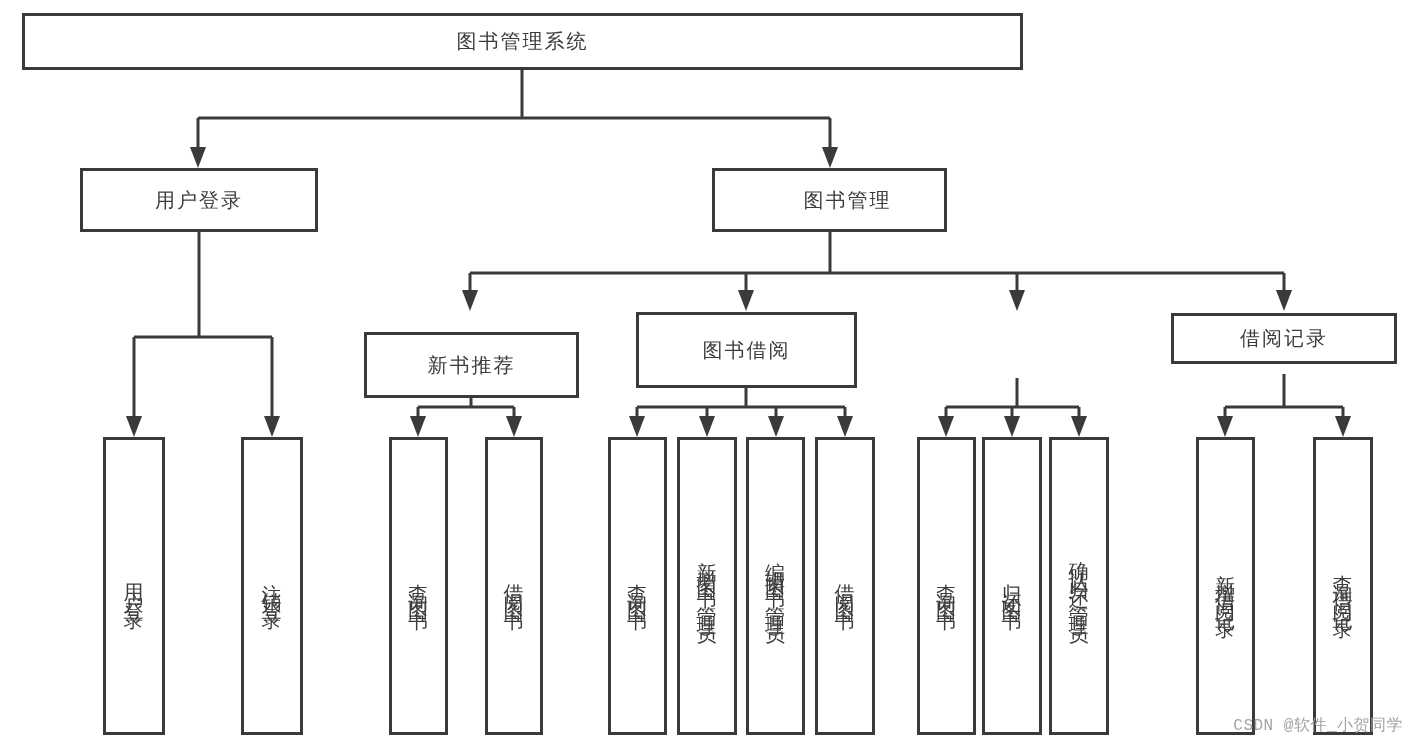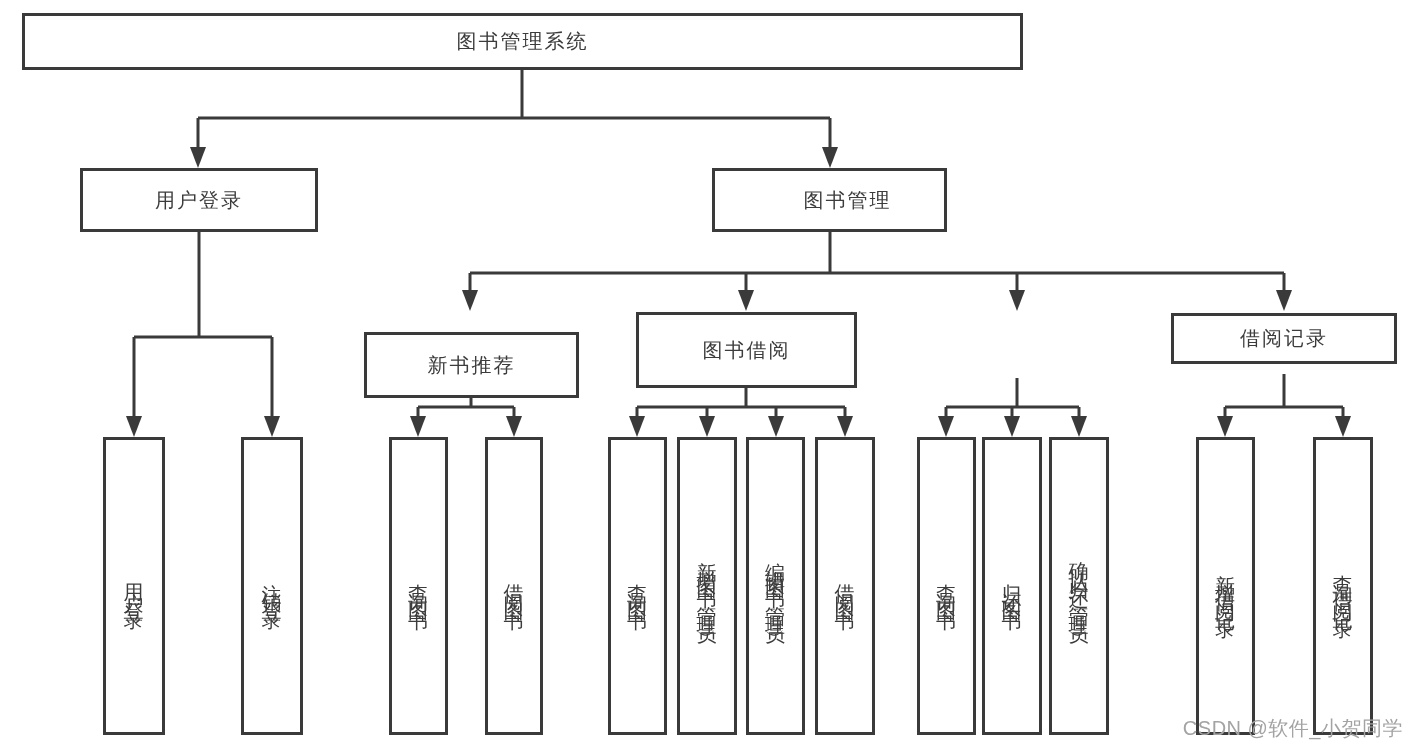--- a/index.html
+++ b/index.html
@@ -46,24 +46,25 @@
     text-orientation: mixed;
     font-size: 20px;
     letter-spacing: 9px;
     line-height: 1;
   }
   .watermark {
     position: absolute;
     top: 715px;
     right: 2px;
     z-index: 5;
-    font-size: 20px;
+    font-size: 16px;
     color: var(--wm);
     letter-spacing: 0.5px;
     white-space: nowrap;
+    font-family: Liberation Mono, monospace;
   }
 </style>
 </head>
 <body>
 
 <div class="canvas">
 
   <svg class="connectors" width="1405" height="747" aria-hidden="true">
 
     <path class="ln" d="M522 70 V118 M198 118 H830 M198 118 V149 M830 118 V149"></path>

